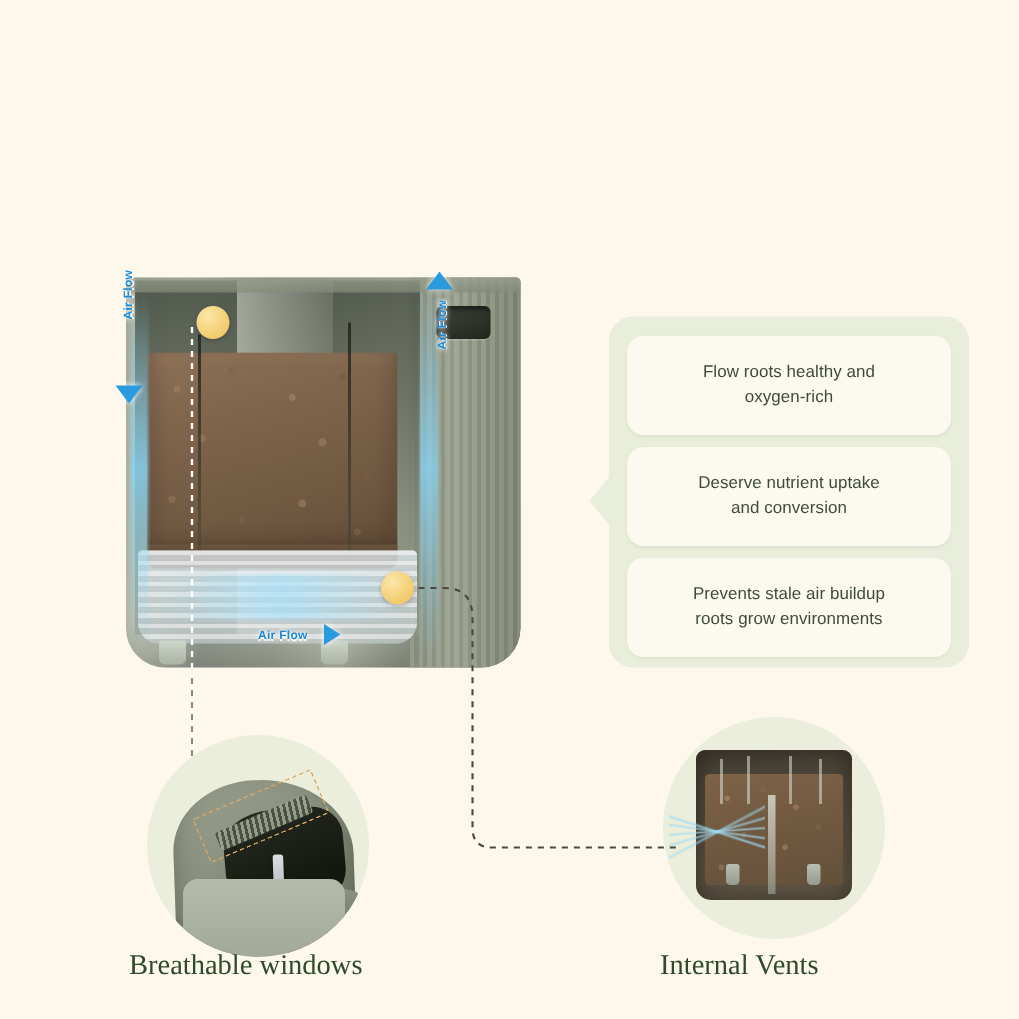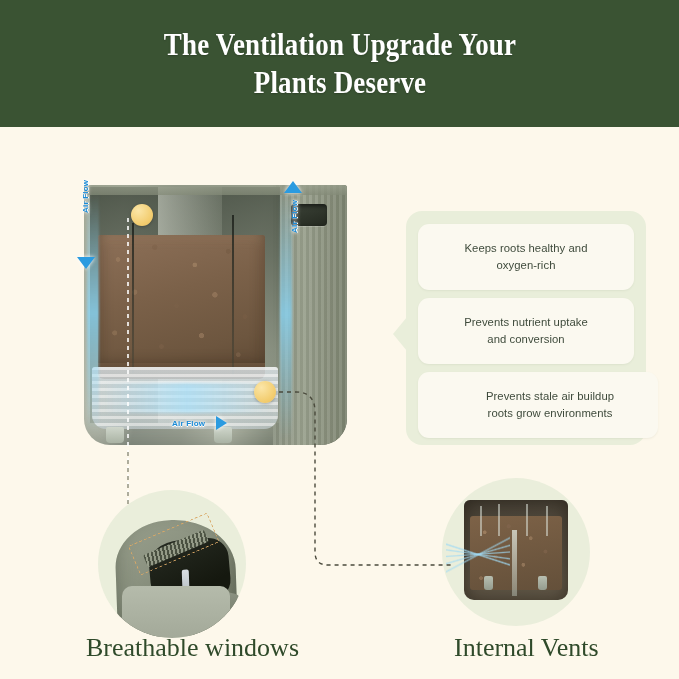--- a/index.html
+++ b/index.html
@@ -185,21 +185,21 @@
   .card p{
     margin:0;
     font-size:11.3px;
     line-height:1.48;
     color:#3E4A3B;
     letter-spacing:.05px;
     padding:0 10px;
   }
   .card-1{top:13px;}
   .card-2{top:87px;}
-  .card-3{top:161px;padding-left:24px;}
+  .card-3{top:161px;}
 
   
   .detail{
     position:absolute;width:148px;height:148px;border-radius:50%;
     background:#EAEEDB;
     overflow:hidden;
   }
   .detail-left{left:98px;top:490px;}
   .detail-right{left:442px;top:478px;}
 
@@ -292,38 +292,32 @@
       linear-gradient(-4deg,rgba(150,212,240,.0) 46%,rgba(160,218,244,.7) 48%,rgba(150,212,240,.0) 50%),
       linear-gradient(-16deg,rgba(150,212,240,.0) 46%,rgba(160,218,244,.65) 48%,rgba(150,212,240,.0) 50%),
       linear-gradient(-28deg,rgba(150,212,240,.0) 46%,rgba(160,218,244,.6) 48%,rgba(150,212,240,.0) 50%);
     filter:blur(.3px);
   }
 
   
   .caption{
     position:absolute;
     font-family:"Liberation Serif", serif;
-    font-size:26px;
+    font-size:19px;
     color:#2F4A2A;
     white-space:nowrap;
   }
   .cap-left{left:86px;top:633px;}
-  .cap-right{left:454px;top:633px;text-align:right;}
+  .cap-right{left:440px;top:633px;text-align:right;}
 </style>
 </head>
 <body>
 
 <div id="page">
 
-  <div class="header">
-    <div class="header-title">
-      <span>The Ventilation Upgrade Your</span><br>
-      <span>Plants Deserve</span>
-    </div>
-  </div>
 
   <div class="product-stage">
     <div class="prod-body">
       <div class="right-panel"></div>
       <div class="ribs"></div>
       <div class="chamber">
         <div class="chamber-sheen"></div>
       </div>
       <div class="top-cap"></div>
       <div class="soil"></div>
@@ -360,28 +354,28 @@
     <path d="M128 218 L128 505" fill="none" stroke="#FFFFFF" stroke-width="1.6" stroke-dasharray="4 4"></path>
     <path d="M128 452 L128 505" fill="none" stroke="#8C8C78" stroke-width="1.4" stroke-dasharray="4 4"></path>
     <path d="M263 392 L296 392 Q315 392 315 412 L315 552 Q315 565 328 565 L452 565" fill="none" stroke="#4A4A3C" stroke-width="1.4" stroke-dasharray="4 4"></path>
   </svg>
 
   <div class="features">
     <div class="pointer"></div>
 
     <div class="card card-1">
       <p>
-        <span>Keeps roots healthy and</span><br>
+        <span>Flow roots healthy and</span><br>
         <span>oxygen-rich</span>
       </p>
     </div>
 
     <div class="card card-2">
       <p>
-        <span>Prevents nutrient uptake</span><br>
+        <span>Deserve nutrient uptake</span><br>
         <span>and conversion</span>
       </p>
     </div>
 
     <div class="card card-3">
       <p>
         <span>Prevents stale air buildup</span><br>
         <span>roots grow environments</span>
       </p>
     </div>

